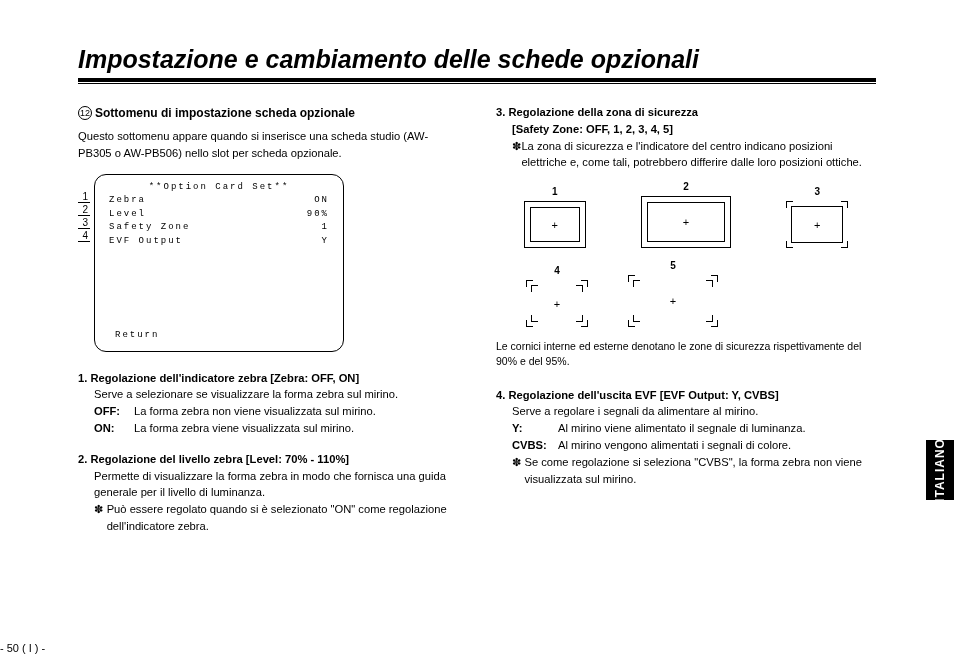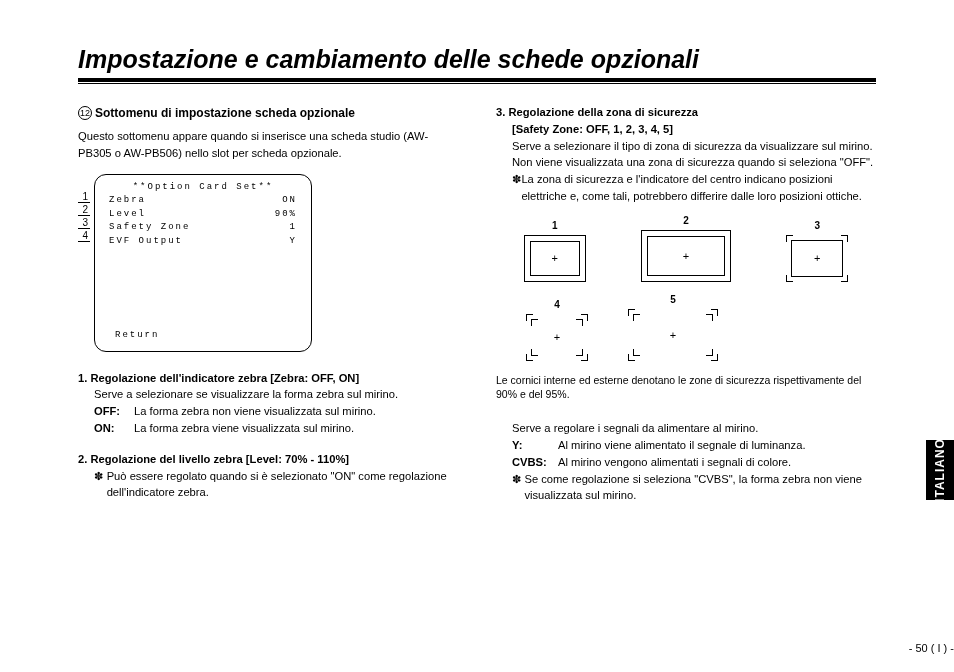--- a/index.html
+++ b/index.html
@@ -25,21 +25,21 @@
   .col { flex: 1; font-size: 11.2px; line-height: 1.5; }
   .subhead { font-weight: bold; font-size: 12px; margin-bottom: 6px; }
   .circled { display: inline-block; border:1px solid #000; border-radius:50%; font-size:9px; width:14px; height:14px; line-height:12px; text-align:center; vertical-align:1px; margin-right:3px; font-weight:normal;}
   .para { margin-bottom: 12px; }
   .menu-wrap { display:flex; align-items:flex-start; margin: 8px 0 18px 0; }
   .menu-nums { display:flex; flex-direction:column; font-size:10px; padding-top:16px; margin-right:4px; }
   .menu-nums span { height:13px; border-bottom:1px solid #000; width:12px; text-align:right; padding-right:2px; line-height:13px;}
   .menu-box {
     border: 1.5px solid #000;
     border-radius: 12px;
-    width: 218px; height: 178px;
+    width: 250px; height: 178px;
     padding: 6px 14px 4px 14px;
     font-family: "Courier New", monospace;
     font-size: 9px;
     letter-spacing: 2px;
     position: relative;
   }
   .menu-box .mtitle { text-align:center; }
   .menu-row { display:flex; justify-content:space-between; }
   .menu-return { position:absolute; bottom:8px; left:20px; }
   .item-head { font-weight: bold; }
@@ -63,21 +63,21 @@
   .corners .bl { bottom:0; left:0; border-width:0 0 1px 1px; }
   .corners .br { bottom:0; right:0; border-width:0 1px 1px 0; }
   .sidebar-tab {
     position:absolute; right:0; top:440px;
     background:#000; color:#fff;
     width:28px; height:60px;
     display:flex; align-items:center; justify-content:center;
     font-weight:bold; font-size:12px; letter-spacing:1px;
   }
   .sidebar-tab span { transform: rotate(-90deg); white-space:nowrap; }
-  .pagenum { position:absolute; bottom:18px; left:0; right:0; text-align:right; font-size:11px; }
+  .pagenum { position:absolute; bottom:18px; left:0; right:0; text-align:left; font-size:11px; }
 </style>
 </head>
 <body>
 
 <div class="title">Impostazione e cambiamento delle schede opzionali</div>
 <div class="title-underline"></div>
 
 <div class="columns">
 
   <div class="col">
@@ -126,34 +126,34 @@
         <div class="kv">
             <span class="k">ON:</span>
             <span>La forma zebra viene visualizzata sul mirino.</span>
           </div>
       </div>
     </div>
 
     <div class="item-block">
       <div class="item-head">2. Regolazione del livello zebra [Level: 70% - 110%]</div>
       <div class="item-body">
+        <div>Permette di visualizzare la forma zebra in modo che fornisca una guida generale per il livello di luminanza.</div>
         <div class="note">
             <span class="sym">✽</span>
             <span>Può essere regolato quando si è selezionato "ON" come regolazione dell'indicatore zebra.</span>
           </div>
       </div>
     </div>
   </div>
 
   <div class="col">
     <div class="item-block">
       <div class="item-head">3. Regolazione della zona di sicurezza</div>
       <div class="item-body">
         <div class="item-head" style="font-weight:bold;">[Safety Zone: OFF, 1, 2, 3, 4, 5]</div>
-        <div>Serve a selezionare il tipo di zona di sicurezza da visualizzare sul mirino. Non viene visualizzata una zona di sicurezza quando si seleziona "OFF".</div>
         <div class="note">
             <span class="sym">✽</span>
             <span>La zona di sicurezza e l'indicatore del centro indicano posizioni elettriche e, come tali, potrebbero differire dalle loro posizioni ottiche.</span>
           </div>
       </div>
 
       <div class="safezones">
         <div class="sz-row">
           <div class="sz-cell">
             <div class="sz-label">1</div>
@@ -219,20 +219,21 @@
                 </div>
               <span class="cross">+</span>
             </div>
           </div>
         </div>
       </div>
       <div class="diagram-caption">Le cornici interne ed esterne denotano le zone di sicurezza rispettivamente del 90% e del 95%.</div>
     </div>
 
     <div class="item-block" style="margin-top:18px;">
+      <div class="item-head">4. Regolazione dell'uscita EVF [EVF Output: Y, CVBS]</div>
       <div class="item-body">
         <div>Serve a regolare i segnali da alimentare al mirino.</div>
         <div class="kv">
             <span class="k" style="min-width:46px;">Y:</span>
             <span>Al mirino viene alimentato il segnale di luminanza.</span>
           </div>
         <div class="kv">
             <span class="k" style="min-width:46px;">CVBS:</span>
             <span>Al mirino vengono alimentati i segnali di colore.</span>
           </div>

